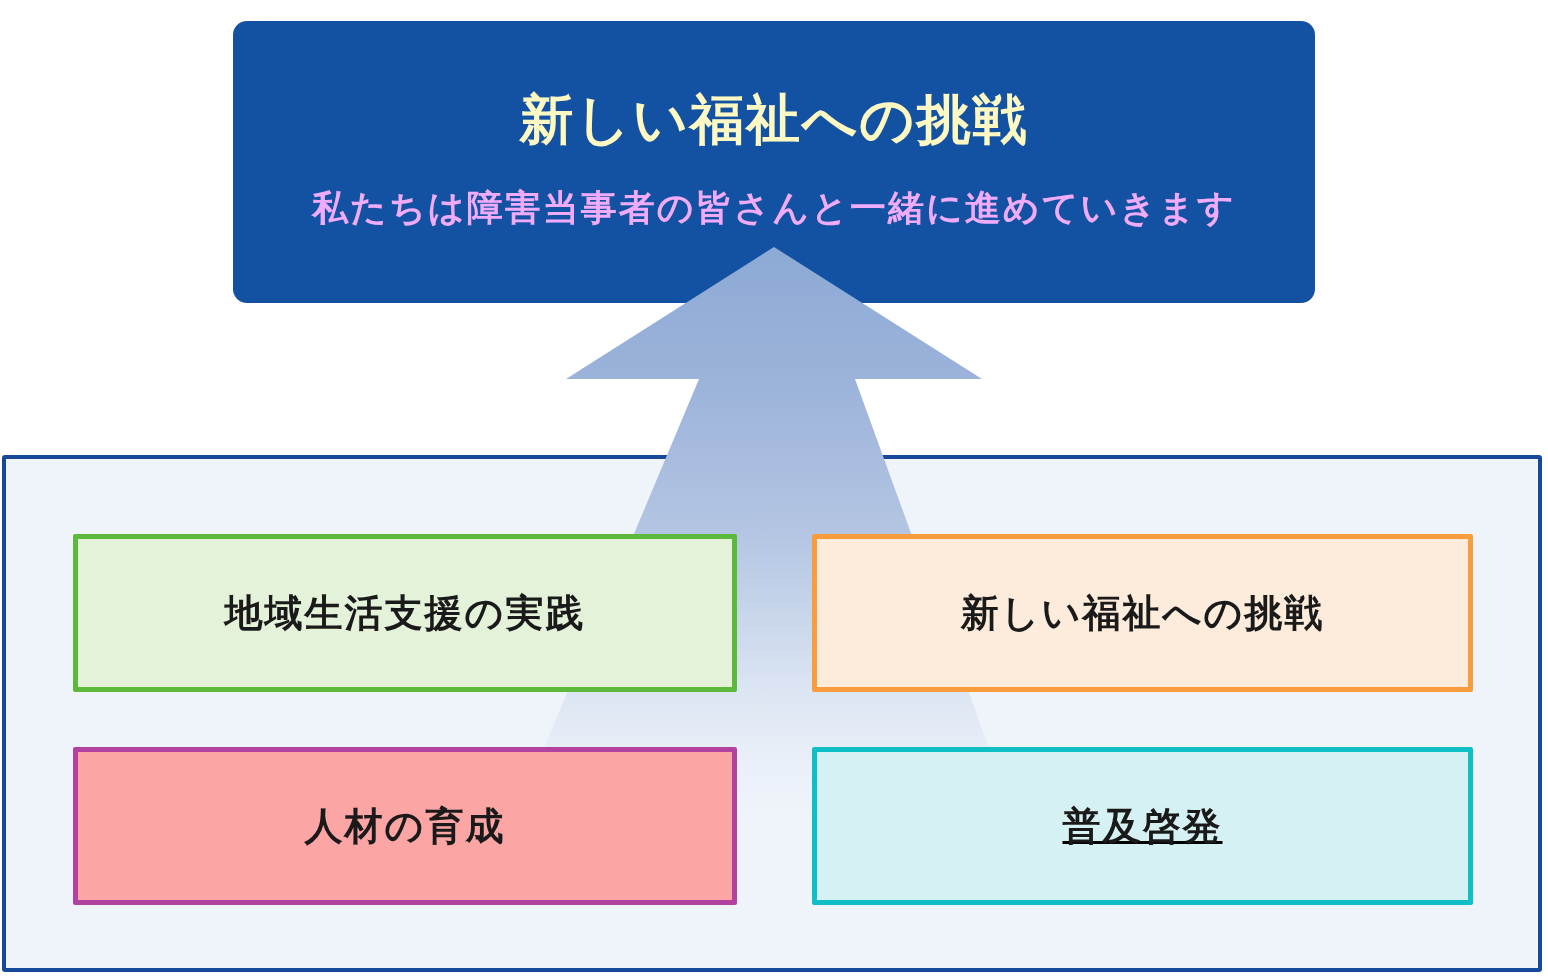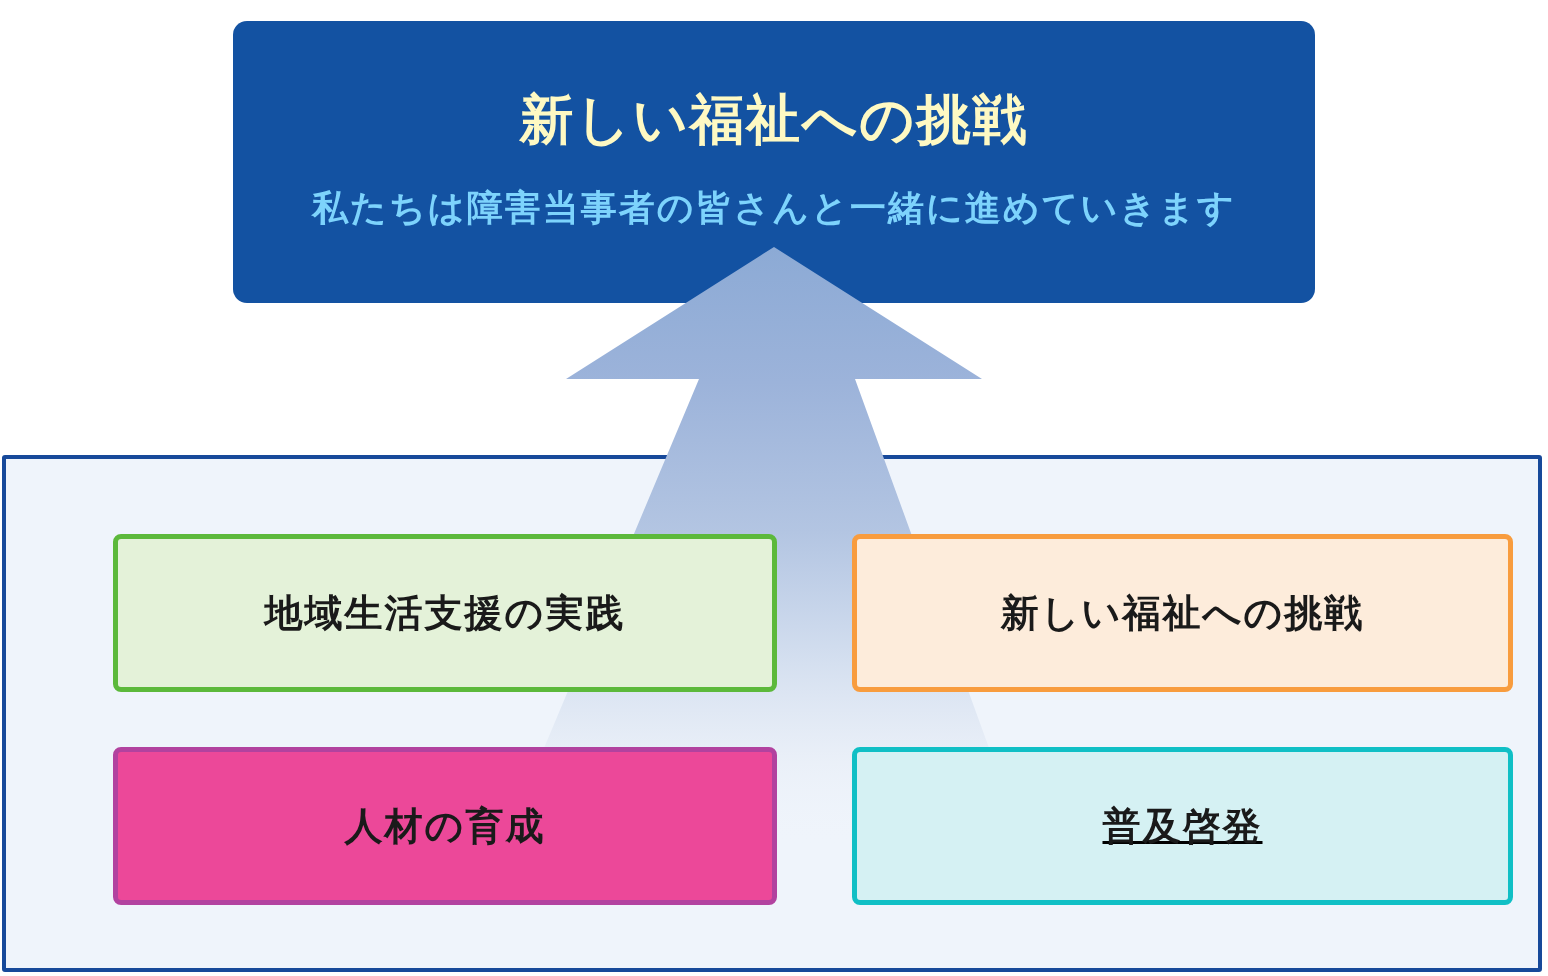--- a/index.html
+++ b/index.html
@@ -36,21 +36,21 @@
   }
   .goal-title {
     color: #fef9c3;
     font-size: 54px;
     font-weight: bold;
     letter-spacing: 2px;
     line-height: 1;
     white-space: nowrap;
   }
   .goal-subtitle {
-    color: #7dd3fc;
+    color: #f0abfc;
     font-size: 36px;
     font-weight: bold;
     letter-spacing: 2px;
     line-height: 1;
     white-space: nowrap;
   }
 
   
   .arrow-layer {
     position: absolute;
@@ -73,27 +73,26 @@
     border: 4px solid #17499a;
     border-radius: 3px;
     box-sizing: border-box;
   }
   .activity-card {
     position: absolute;
     width: 664px;
     height: 158px;
     border-width: 5px;
     border-style: solid;
-    border-radius: 8px;
+    border-radius: 2px;
     box-sizing: border-box;
     display: flex;
     align-items: center;
     justify-content: center;
     z-index: 5;
-    margin-left: 40px;
   }
   .activity-label {
     color: #1a1a1a;
     font-size: 38px;
     font-weight: bold;
     letter-spacing: 2px;
     line-height: 1;
     white-space: nowrap;
   }
   .card-pos-tl { left: 67px;  top: 75px; }
@@ -134,21 +133,21 @@
   <div class="activities-panel" data-bind-style="backgroundColor:panel.bg_color;borderColor:panel.border_color" style="background-color: rgb(239, 244, 251); border-color: rgb(23, 73, 154);">
 
     <div class="activity-card card-green card-pos-tl" data-bind-style="backgroundColor:panel.items.0.fill_color;borderColor:panel.items.0.border_color" style="background-color: rgb(228, 242, 217); border-color: rgb(92, 185, 59);">
       <span class="activity-label" data-bind="panel.items.0.label">地域生活支援の実践</span>
     </div>
 
     <div class="activity-card card-orange card-pos-tr" data-bind-style="backgroundColor:panel.items.1.fill_color;borderColor:panel.items.1.border_color" style="background-color: rgb(253, 236, 219); border-color: rgb(248, 156, 62);">
       <span class="activity-label" data-bind="panel.items.1.label">新しい福祉への挑戦</span>
     </div>
 
-    <div class="activity-card card-magenta card-pos-bl" data-bind-style="backgroundColor:panel.items.2.fill_color;borderColor:panel.items.2.border_color" style="background-color: #ec4899; border-color: rgb(178, 66, 159);">
+    <div class="activity-card card-magenta card-pos-bl" data-bind-style="backgroundColor:panel.items.2.fill_color;borderColor:panel.items.2.border_color" style="background-color: #fca5a5; border-color: rgb(178, 66, 159);">
       <span class="activity-label" data-bind="panel.items.2.label">人材の育成</span>
     </div>
 
     <div class="activity-card card-teal card-pos-br" data-bind-style="backgroundColor:panel.items.3.fill_color;borderColor:panel.items.3.border_color" style="background-color: rgb(213, 241, 243); border-color: rgb(16, 191, 197); text-decoration: underline;">
       <span class="activity-label" data-bind="panel.items.3.label">普及啓発</span>
     </div>
 
   </div>
 </div>
 

